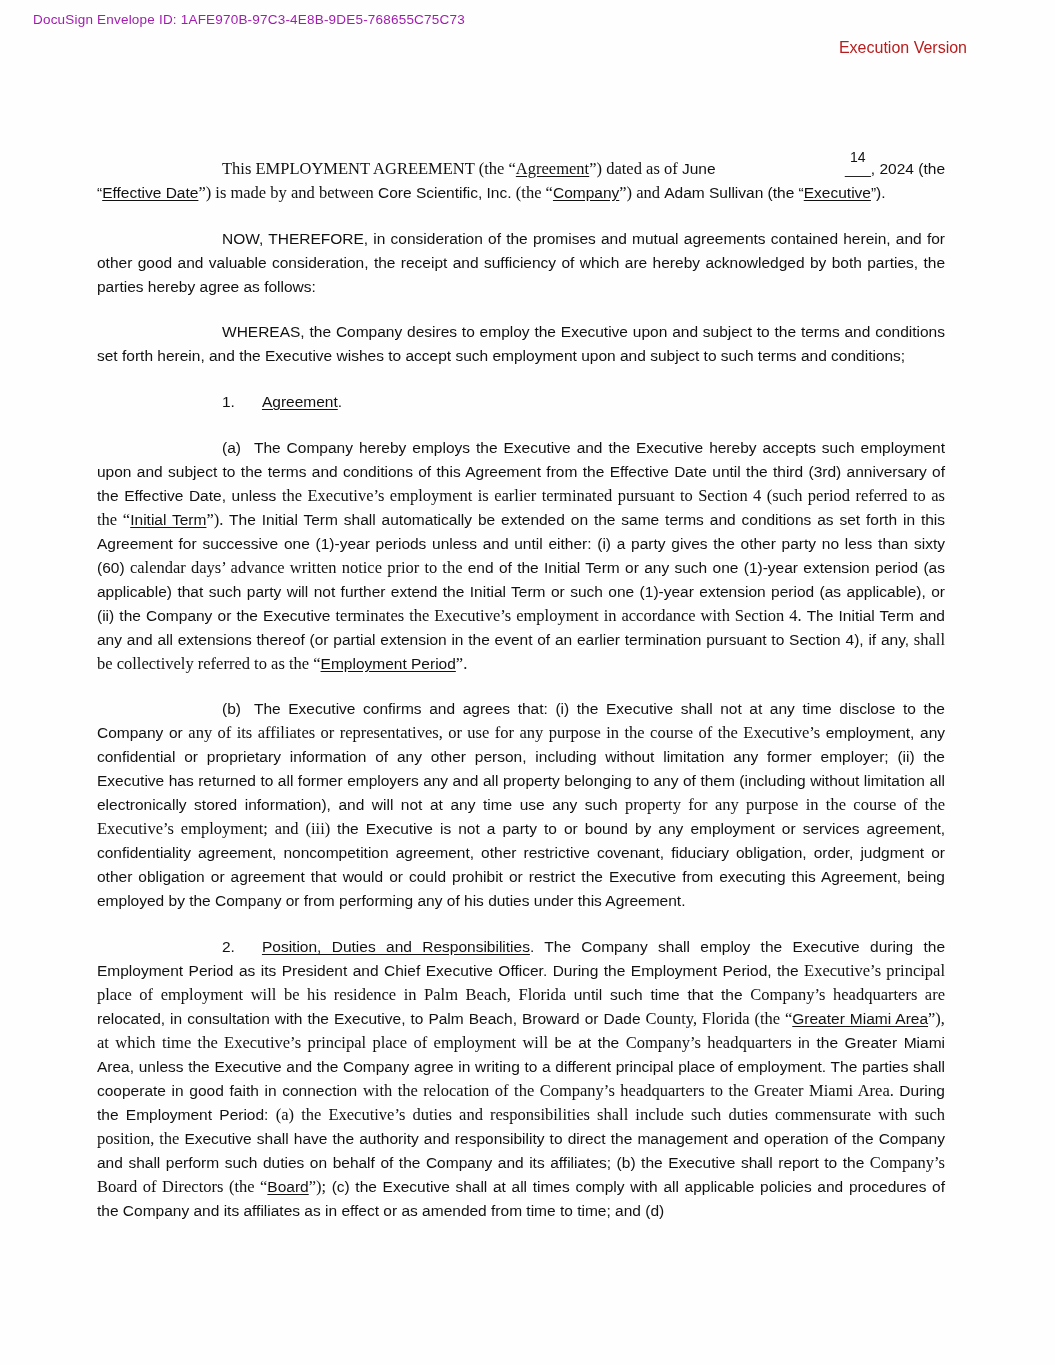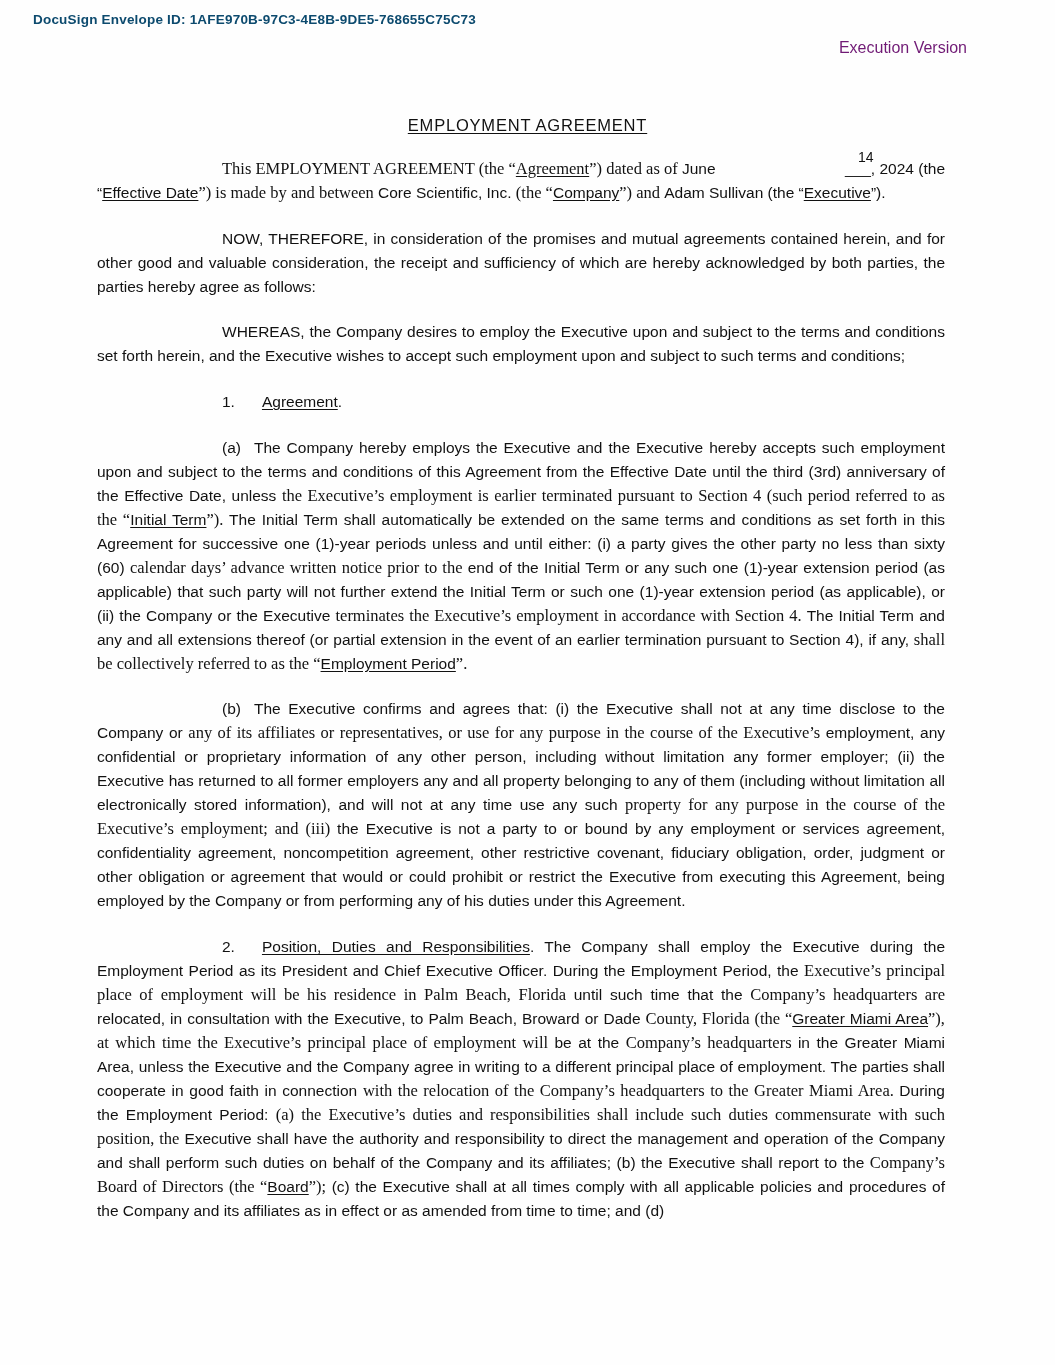--- a/index.html
+++ b/index.html
@@ -10,30 +10,29 @@
     background: #fefefe;
     color: #111;
     font-family: "Liberation Sans", sans-serif;
     overflow: hidden;
   }
   .docusign-header {
     position: absolute;
     left: 33px;
     top: 12px;
     font-size: 13.5px;
-    color: #0c4a6e;
+    color: #a21caf;
     letter-spacing: 0.2px;
-    font-weight: bold;
   }
   .exec-version {
     position: absolute;
     right: 88px;
     top: 39px;
     font-size: 16px;
-    color: #701a75;
+    color: #b91c1c;
   }
   .doc-title {
     position: absolute;
     top: 116px;
     left: 0;
     width: 100%;
     text-align: center;
     margin: 0;
     font-size: 16.5px;
     font-weight: normal;
@@ -59,34 +58,33 @@
   .u { text-decoration: underline; text-underline-offset: 2px; }
   .tab  { display: inline-block; width: 27px; }
   .tab2 { display: inline-block; width: 13px; }
   .datefill {
     display: inline-block;
     position: relative;
     vertical-align: baseline;
   }
   .dateval {
     position: absolute;
-    left: 13px;
+    left: 5px;
     top: -12px;
     font-size: 14px;
     font-family: "Liberation Sans", sans-serif;
   }
   .dateblank { letter-spacing: 0; }
 </style>
 </head>
 <body>
 
 <div class="page">
   <div class="docusign-header">DocuSign Envelope ID: 1AFE970B-97C3-4E8B-9DE5-768655C75C73</div>
   <div class="exec-version">Execution Version</div>
-  <h1 class="doc-title">EMPLOYMENT AGREEMENT</h1>
   <div class="doc-body">
       <p class="para"><span class="serif">This EMPLOYMENT AGREEMENT (the “</span><span class="serif u">Agreement</span><span class="serif">”) dated as of </span><span class="sans">June </span><span class="datefill"><span class="dateval">14</span><span class="dateblank">___</span></span><span class="sans">, 2024 (the “</span><span class="sans u">Effective Date</span><span class="serif">”) is made by and between </span><span class="sans">Core Scientific, Inc. </span><span class="serif">(the “</span><span class="sans u">Company</span><span class="serif">”) and </span><span class="sans">Adam Sullivan (the “</span><span class="sans u">Executive</span><span class="sans">”).</span></p>
       <p class="para"><span class="sans">NOW, THEREFORE, in consideration of the promises and mutual agreements contained herein, and for other good and valuable consideration, the receipt and sufficiency of which are hereby acknowledged by both parties, the parties hereby agree as follows:</span></p>
       <p class="para"><span class="sans">WHEREAS, the Company desires to employ the Executive upon and subject to the terms and conditions set forth herein, and the Executive wishes to accept such employment upon and subject to such terms and conditions;</span></p>
       <p class="para"><span class="sans">1.</span><span class="tab"></span><span class="sans u">Agreement</span><span class="sans">.</span></p>
       <p class="para"><span class="sans">(a)</span><span class="tab2"></span><span class="sans">The Company hereby employs the Executive and the Executive hereby accepts such employment upon and subject to the terms and conditions of this Agreement from the Effective Date until the third (3rd) anniversary of the Effective Date, unless </span><span class="serif">the Executive’s employment is earlier terminated pursuant to Section 4 (such period referred to as the “</span><span class="sans u">Initial Term</span><span class="serif">”).  </span><span class="sans">The Initial Term shall automatically be extended on the same terms and conditions as set forth in this Agreement for successive one (1)-year periods unless and until either:  (i) a party gives the other party no less than sixty (60) </span><span class="serif">calendar days’ advance written notice prior to the </span><span class="sans">end of the Initial Term or any such one (1)-year extension period (as applicable) that such party will not further extend the Initial Term or such one (1)-year extension period (as applicable), or (ii) the Company or the Executive </span><span class="serif">terminates the Executive’s employment in accordance with Section 4.  </span><span class="sans">The Initial Term and any and all extensions thereof (or partial extension in the event of an earlier termination pursuant to Section 4), if any, </span><span class="serif">shall be collectively referred to as the “</span><span class="sans u">Employment Period</span><span class="serif">”.</span></p>
       <p class="para"><span class="sans">(b)</span><span class="tab2"></span><span class="sans">The Executive confirms and agrees that:  (i) the Executive shall not at any time disclose to the Company or </span><span class="serif">any of its affiliates or representatives, or use for any purpose in the course of the Executive’s </span><span class="sans">employment, any confidential or proprietary information of any other person, including without limitation any former employer; (ii) the Executive has returned to all former employers any and all property belonging to any of them (including without limitation all electronically stored information), and will not at any time use any such </span><span class="serif">property for any purpose in the course of the Executive’s employment; and (iii) </span><span class="sans">the Executive is not a party to or bound by any employment or services agreement, confidentiality agreement, noncompetition agreement, other restrictive covenant, fiduciary obligation, order, judgment or other obligation or agreement that would or could prohibit or restrict the Executive from executing this Agreement, being employed by the Company or from performing any of his duties under this Agreement.</span></p>
       <p class="para"><span class="sans">2.</span><span class="tab"></span><span class="sans u">Position, Duties and Responsibilities</span><span class="sans">.  The Company shall employ the Executive during the Employment Period as its President and Chief Executive Officer.  During the Employment Period, the </span><span class="serif">Executive’s principal place of employment will be his residence in Palm Beach, Florida </span><span class="sans">until such time that the </span><span class="serif">Company’s headquarters are </span><span class="sans">relocated, in consultation with the Executive, to Palm Beach, Broward or Dade </span><span class="serif">County, Florida (the “</span><span class="sans u">Greater Miami Area</span><span class="serif">”), at which time the Executive’s principal place of employment will </span><span class="sans">be at the </span><span class="serif">Company’s headquarters </span><span class="sans">in the Greater Miami Area, unless the Executive and the Company agree in writing to a different principal place of employment.  The parties shall cooperate in good faith in connection </span><span class="serif">with the relocation of the Company’s headquarters to the Greater Miami Area.  </span><span class="sans">During the Employment Period: </span><span class="serif">(a) the Executive’s duties and responsibilities shall include such duties commensurate with such position, the </span><span class="sans">Executive shall have the authority and responsibility to direct the management and operation of the Company and shall perform such duties on behalf of the Company and its affiliates; (b) the Executive shall report to the </span><span class="serif">Company’s Board of Directors (the “</span><span class="sans u">Board</span><span class="serif">”); </span><span class="sans">(c) the Executive shall at all times comply with all applicable policies and procedures of the Company and its affiliates as in effect or as amended from time to time; and (d)</span></p>
     </div>
 </div>

